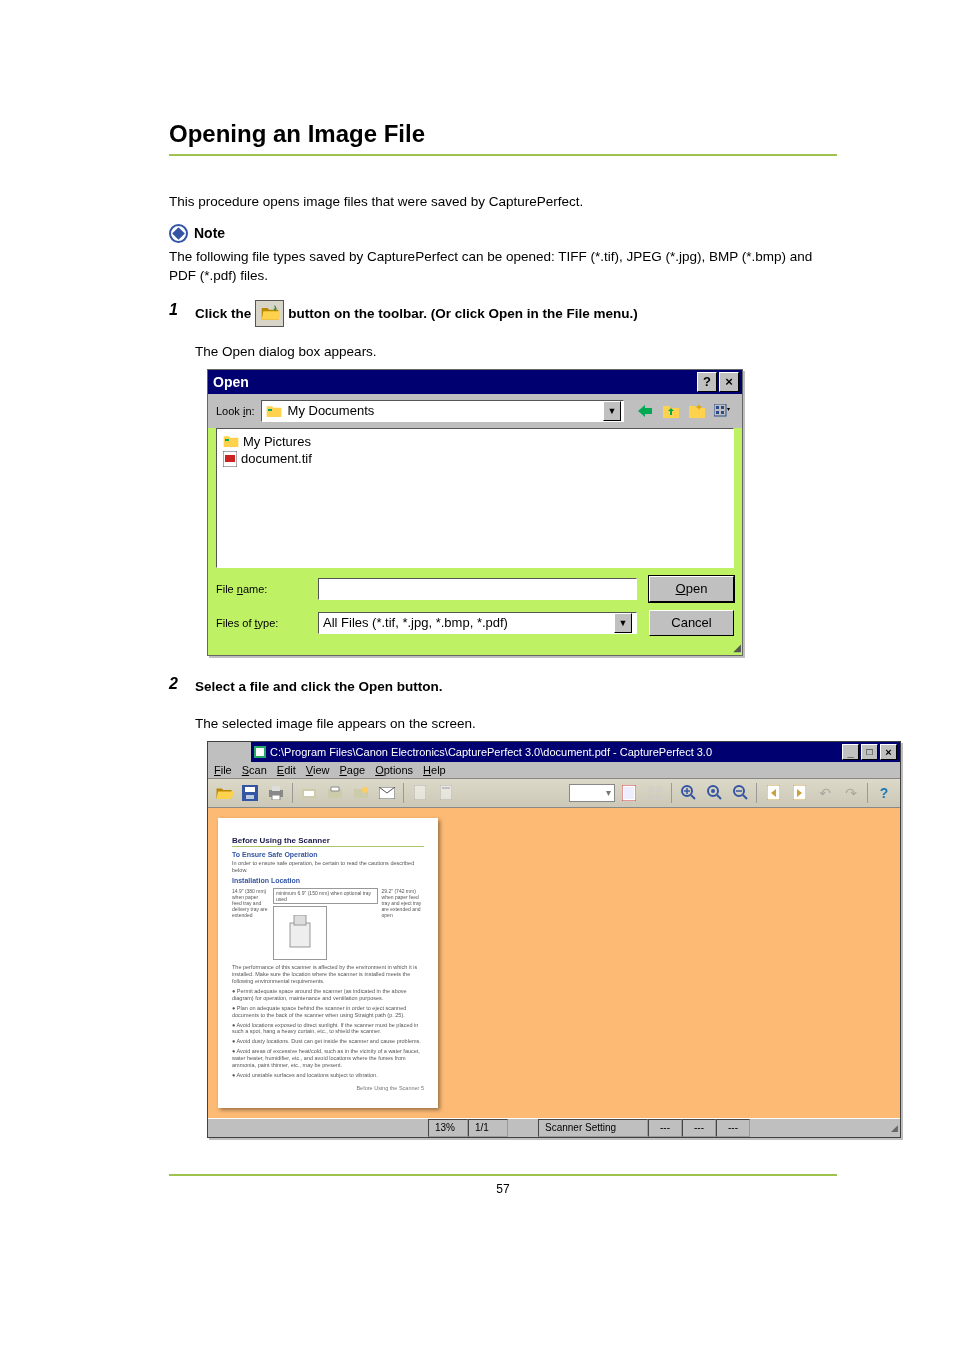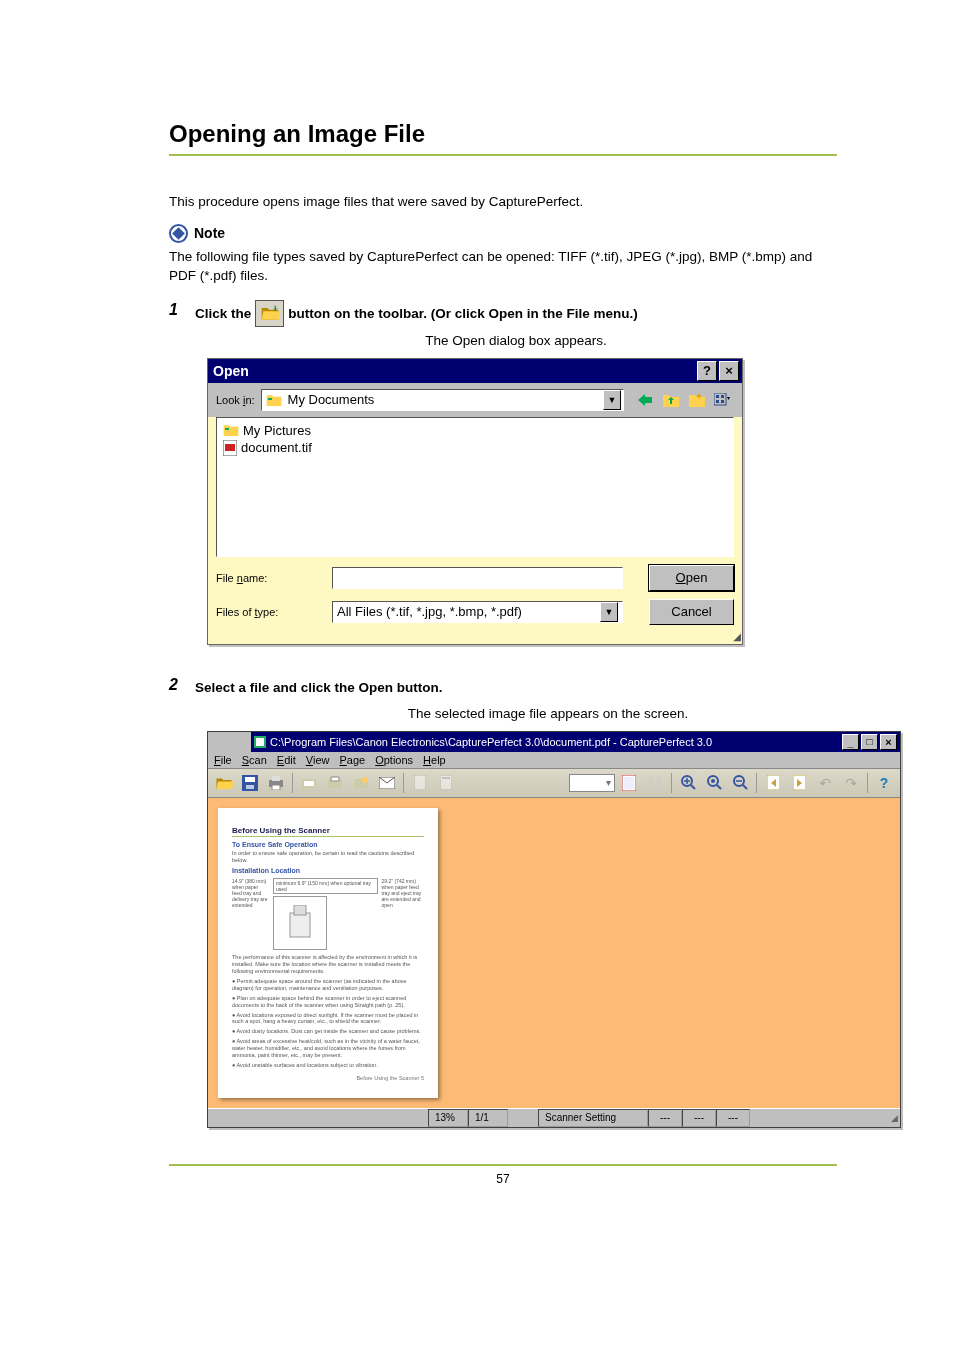--- a/index.html
+++ b/index.html
@@ -40,26 +40,26 @@
   .step { display: flex; align-items: flex-start; margin-top: 14px; }
   .step-num { font-weight: bold; font-size: 16px; font-style: italic; margin-right: 12px; line-height: 1.2; min-width: 14px; }
   .step-body { flex: 1; }
   .step-head { font-weight: bold; display: inline-flex; align-items: center; flex-wrap: wrap; line-height: 25px; }
   .icon-open {
     display: inline-flex; width: 29px; height: 27px; background: #d8d4c8;
     border: 1px solid #555; margin: 0 4px; align-items: center; justify-content: center;
     box-sizing: border-box;
   }
   .icon-open svg { width: 20px; height: 20px; display: block; }
-  .step-sub { margin-top: 6px; margin-bottom: 10px; text-align: center; }
+  .step-sub { margin-top: 17px; margin-bottom: 10px; }
 
   
   .dlg {
     width: 534px; border: 1px solid #666; box-shadow: 2px 2px 0 rgba(0,0,0,0.25);
-    margin-left: 12px; margin-bottom: 16px; background: #fef9c3;
+    margin-left: 12px; margin-bottom: 4px; background: #bef264;
   }
   .dlg-title {
     background: #000071; color: #fff; display: flex; align-items: center;
     font-weight: bold; font-size: 14px; padding: 2px 3px 2px 5px; height: 20px;
   }
   .dlg-title-text { flex: 1; }
   .dlg-title-btns { display: flex; gap: 2px; }
   .dlg-tbtn {
     width: 18px; height: 18px; background: #c0c0c0; color: #000; font-weight: bold;
     font-size: 13px; display: flex; align-items: center; justify-content: center;
@@ -84,21 +84,21 @@
   .tbar-icons { display: flex; gap: 4px; margin-left: 4px; }
   .tbar-btn {
     width: 22px; height: 22px; background: #bfbfbf; display: flex; align-items: center; justify-content: center;
     font-size: 14px;
   }
   .dlg-files {
     margin: 0 8px; height: 140px; background: #fff; border-top: 1px solid #555; border-left: 1px solid #555;
     border-right: 1px solid #fff; border-bottom: 1px solid #fff; padding: 4px 6px; box-sizing: border-box;
   }
   .file-item { display: flex; align-items: center; gap: 4px; font-size: 13px; padding: 1px 0; }
-  .dlg-bottom { padding: 8px; display: grid; grid-template-columns: 90px 1fr 85px; gap: 8px 26px; align-items: center; }
+  .dlg-bottom { padding: 8px; display: grid; grid-template-columns: 90px 1fr 85px; gap: 8px 12px; align-items: center; }
   .txt-input {
     height: 22px; background: #fff; border-top: 1px solid #555; border-left: 1px solid #555;
     border-right: 1px solid #fff; border-bottom: 1px solid #fff; padding: 0 4px; box-sizing: border-box;
     display: flex; align-items: center; font-size: 13px;
   }
   .txt-input.combo2 { justify-content: space-between; }
   .win-btn {
     height: 24px; background: #c0c0c0; border-top: 1px solid #fff; border-left: 1px solid #fff;
     border-right: 1px solid #000; border-bottom: 1px solid #000; display: flex;
     align-items: center; justify-content: center; font-size: 13px; cursor: pointer;

